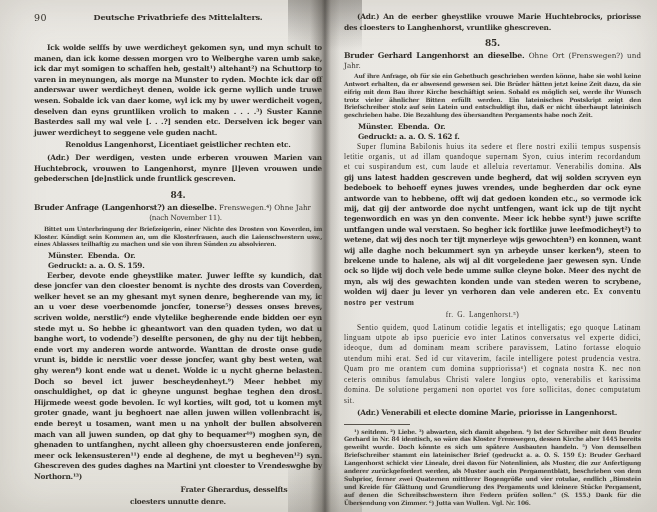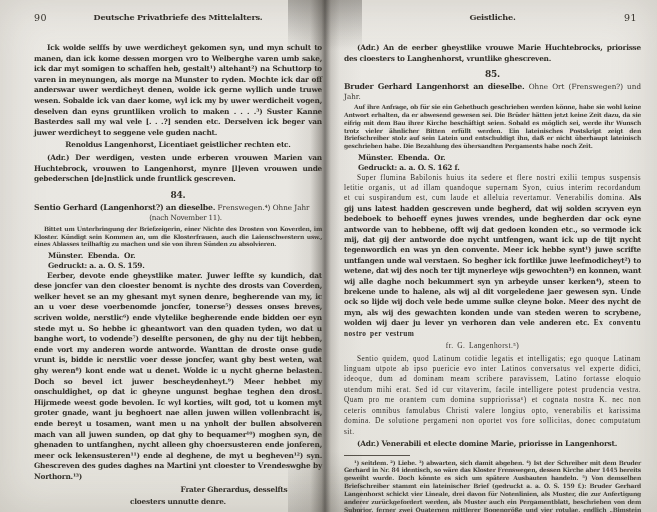--- a/index.html
+++ b/index.html
@@ -52,40 +52,36 @@
     <div class="runhead">
       <span class="pagenum pn-left">90</span>
       <span class="runtitle frak">Deutsche Privatbriefe des Mittelalters.</span>
     </div>
 
     <p class="body frak indent">Ick wolde selffs by uwe werdicheyt gekomen syn, und myn schult to manen, dan ick kome dessen morgen vro to Welberghe varen umb sake, ick dar myt somigen to schaffen heb, gestalt¹) altehant²) na Schuttorp to varen in meynungen, als morge na Munster to ryden. Mochte ick dar off anderswar uwer werdicheyt denen, wolde ick gerne wyllich unde truwe wesen. Sobalde ick van daer kome, wyl ick my by uwer werdicheit vogen, deselven dan eyns gruntliken vrolich to maken . . . .³) Suster Kanne Basterdes sall my wal vele [. . .?] senden etc. Derselven ick beger van juwer werdicheyt to seggene vele guden nacht.</p>
     <p class="sigline frak center">Renoldus Langenhorst, Licentiaet geistlicher rechten etc.</p>
     <p class="body frak indent">(Adr.) Der werdigen, vesten unde erberen vrouwen Marien van Huchtebrock, vrouwen to Langenhorst, mynre [l]even vrouwen unde gebederschen [de]nstlick unde fruntlick gescreven.</p>
 
     <div class="secnum frak">84.</div>
-    <p class="heading frak"><span class="hmain">Sentio Gerhard (Langenhorst?) an dieselbe.</span> <span class="hnote">Frenswegen.⁴)  Ohne Jahr</span></p>
+    <p class="heading frak"><span class="hmain">Bruder Anfrage (Langenhorst?) an dieselbe.</span> <span class="hnote">Frenswegen.⁴)  Ohne Jahr</span></p>
     <p class="heading2 frak">(nach November 11).</p>
 
     <p class="summary frak">Bittet um Unterbringung der Briefzeigerin, einer Nichte des Drosten von Koverden, im Kloster. Kündigt sein Kommen an, um die Klosterfrauen, auch die Laienschwestern usw., eines Ablasses teilhaftig zu machen und sie von ihren Sünden zu absolvieren.</p>
     <p class="source frak">Münster.  Ebenda.  Or.</p>
     <p class="source frak">Gedruckt: a. a. O. S. 159.</p>
 
     <p class="body frak indent">Eerber, devote ende gheystlike mater. Juwer leffte sy kundich, dat dese joncfer van den cloester benomt is nychte des drosts van Coverden, welker hevet se an my ghesant myt synen denre, begherende van my, ic an u voer dese voerbenomde joncfer, tonerse⁵) desses onses breves, scriven wolde, nerstlic⁶) ende vlytelike begherende ende bidden oer eyn stede myt u. So hebbe ic gheantwort van den quaden tyden, wo dat u banghe wort, to vodende⁷) deselfte personen, de ghy nu der tijt hebben, ende vort my anderen worde antworde. Wanttan de droste onse gude vrunt is, bidde ic nerstlic voer desse joncfer, want ghy best weten, wat ghy weren⁸) kont ende wat u denet. Wolde ic u nycht gherne belasten. Doch so bevel ict juwer bescheydenheyt.⁹) Meer hebbet my onschuldighet, op dat ic gheyne ungunst beghae teghen den drost. Hijrmede weest gode bevolen. Ic wyl korties, wilt god, tot u komen myt groter gnade, want ju beghoert nae allen juwen willen vollenbracht is, ende bereyt u tosamen, want men u na ynholt der bullen absolveren mach van all juwen sunden, op dat ghy to bequamer¹⁰) moghen syn, de ghenaden to untfanghen, nycht alleen ghy choersusteren ende jonferen, meer ock lekensusteren¹¹) ende al deghene, de myt u begheven¹²) syn. Ghescreven des gudes daghes na Martini ynt cloester to Vrendeswghe by Northorn.¹³)</p>
     <p class="sigline frak sig-offset">Frater Gherardus, desselfts</p>
     <p class="sigline frak center">cloesters unnutte denre.</p>
 
     <hr class="footrule">
     <p class="footnotes frak">¹) in der Weise, daß. ²) sofort. ³) Hier folgt im Or.: vom. ⁴) Kloster, nach Marienwolde genannt, unweit Lingen, reguliertes Augustiner-Chorherrenstift. ⁵) Vorzeigerin. ⁶) ernstlich. ⁷) unterhalten. ⁸) aber wovon? Gemeine Leiden. ⁹) Weisheit. ¹⁰) geeignet. ¹¹) Laienschwestern. ¹²) begeben, ins Kloster gehen. ¹³) Nordhorn, Gf.</p>
   </div>
 
   <div class="page page-right">
-    <div class="runhead">
-      <span class="runtitle frak">Geistliche.</span>
-      <span class="pagenum pn-right">91</span>
-    </div>
 
     <p class="body frak indent">(Adr.) An de eerber gheystlike vrouwe Marie Huchtebrocks, priorisse des cloesters to Langhenhorst, vruntlike ghescreven.</p>
 
     <div class="secnum frak">85.</div>
     <p class="heading frak"><span class="hmain">Bruder Gerhard Langenhorst an dieselbe.</span> <span class="hnote">Ohne Ort (Frenswegen?) und Jahr.</span></p>
 
     <p class="summary frak">Auf ihre Anfrage, ob für sie ein Gebetbuch geschrieben werden könne, habe sie wohl keine Antwort erhalten, da er abwesend gewesen sei. Die Brüder hätten jetzt keine Zeit dazu, da sie eifrig mit dem Bau ihrer Kirche beschäftigt seien. Sobald es möglich sei, werde ihr Wunsch trotz vieler ähnlicher Bitten erfüllt werden. Ein lateinisches Postskript zeigt den Briefschreiber stolz auf sein Latein und entschuldigt ihn, daß er nicht überhaupt lateinisch geschrieben habe. Die Bezahlung des übersandten Pergaments habe noch Zeit.</p>
     <p class="source frak">Münster.  Ebenda.  Or.</p>
     <p class="source frak">Gedruckt: a. a. O. S. 162 f.</p>
 

